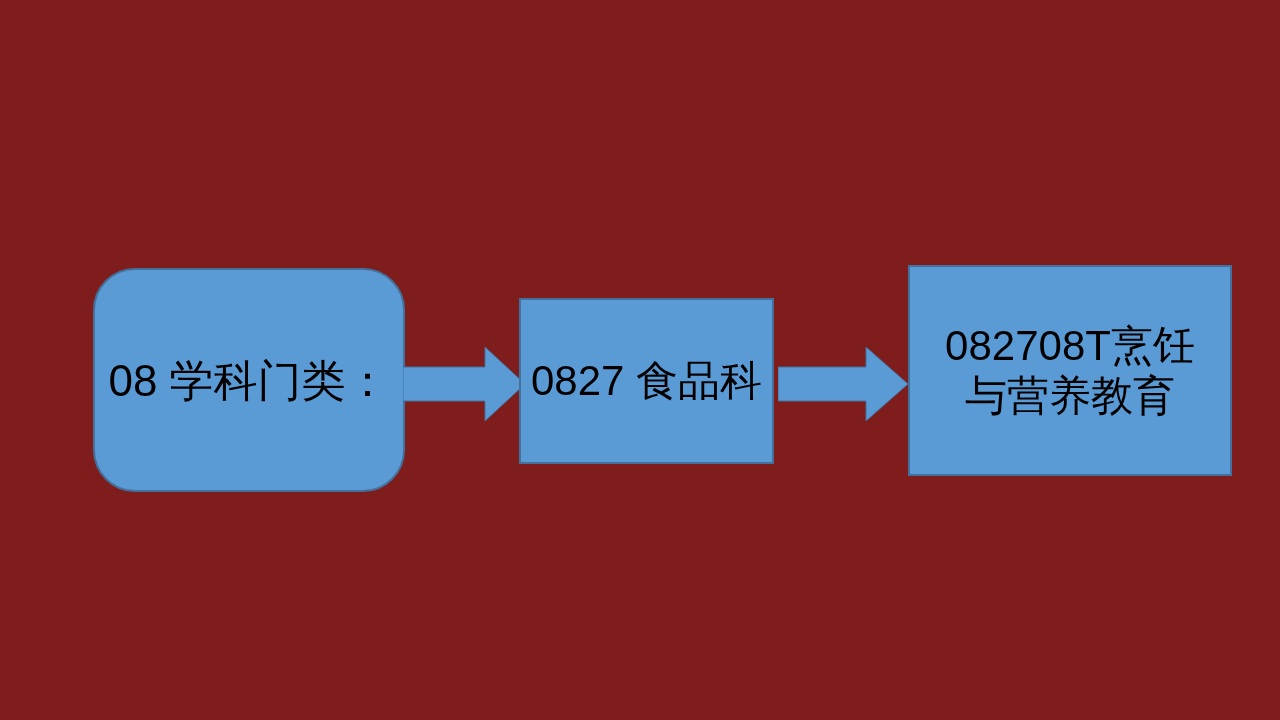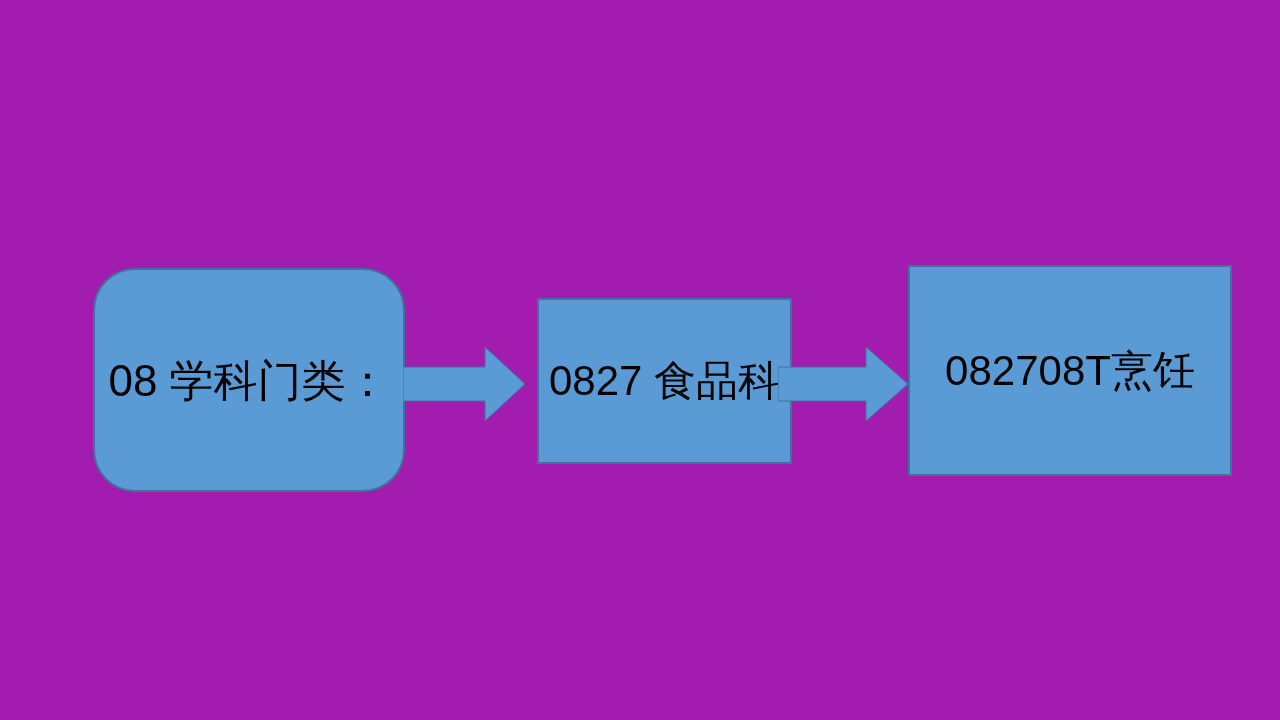--- a/index.html
+++ b/index.html
@@ -6,21 +6,21 @@
   html, body { width: 1280px; height: 720px; }
   body {
     background: #ffffff;
     font-family: "Liberation Sans", "DejaVu Sans", sans-serif;
     overflow: hidden;
   }
   .canvas {
     position: relative;
     width: 1280px;
     height: 720px;
-    background: #a21caf;
+    background: #7f1d1d;
   }
   .node {
     position: absolute;
     background: #5b9bd5;
     border: 2px solid #41719c;
     display: flex;
     flex-direction: column;
     align-items: center;
     justify-content: center;
     text-align: center;
@@ -28,21 +28,21 @@
   }
   .node .line { display: block; white-space: nowrap; }
 
   .node-1 {
     left: 93px; top: 268px;
     width: 312px; height: 224px;
     border-radius: 42px;
     font-size: 44px; line-height: 61px;
   }
   .node-2 {
-    left: 537px; top: 298px;
+    left: 519px; top: 298px;
     width: 255px; height: 166px;
     font-size: 42px; line-height: 50px;
   }
   .node-3 {
     left: 908px; top: 265px;
     width: 324px; height: 211px;
     font-size: 42px; line-height: 50px;
   }
   .connector { position: absolute; display: block; }
   .connector-1 { left: 403px; top: 347px; }
@@ -64,15 +64,16 @@
   <div class="node node-2">
     <span class="line">0827 食品科</span>
   </div>
 
   <svg class="connector connector-2" width="130" height="74" viewBox="0 0 130 74">
     <polygon points="0,20 88,20 88,0 130,37 88,74 88,54 0,54" stroke="#41719c" stroke-width="1" fill="#5b9bd5"></polygon>
   </svg>
 
   <div class="node node-3">
     <span class="line">082708T烹饪</span>
+    <span class="line">与营养教育</span>
   </div>
 
 </div>
 
 </body></html>

